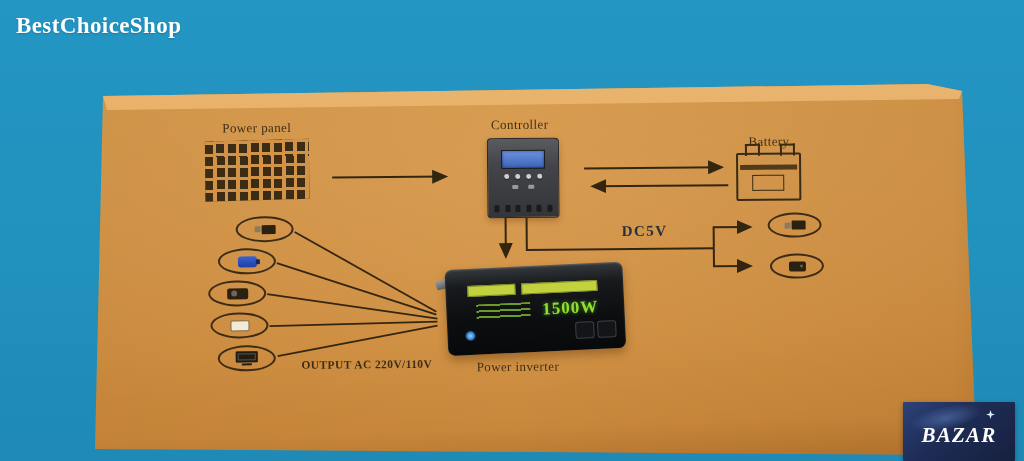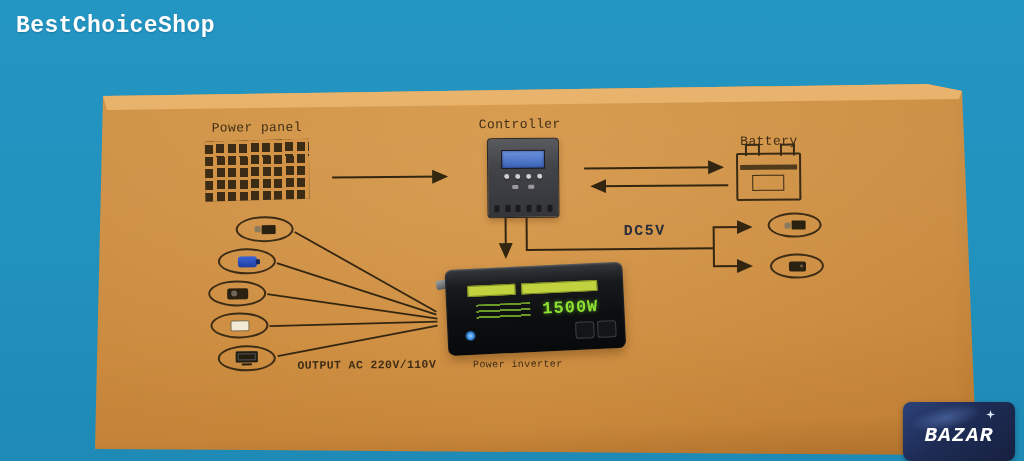--- a/index.html
+++ b/index.html
@@ -1,19 +1,19 @@
 <!DOCTYPE html>
 <html><head>
 <meta charset="utf-8">
 <style>
   html,body{margin:0;padding:0;background:#0e607f;}
   .scene{
     position:relative;width:1024px;height:461px;overflow:hidden;
     background:linear-gradient(180deg,#2496c3 0%,#2191bd 55%,#1e8ab5 100%);
-    font-family:Liberation Mono, monospace;
+    font-family:Liberation Serif, serif;
   }
   
   .watermark{
     position:absolute;left:16px;top:13px;color:#ffffff;font-size:23px;
     font-weight:700;letter-spacing:.4px;text-shadow:0 1px 2px rgba(0,40,60,.25);
   }
   
   .box{
     position:absolute;inset:0;
     clip-path:polygon(103px 96px,927px 84px,962px 91px,976px 443px,960px 455px,95px 449px);
@@ -29,21 +29,21 @@
   }
   
   .diagram{position:absolute;inset:0;transform:rotate(-0.5deg);transform-origin:515px 270px;}
   .wires{position:absolute;left:0;top:0;}
   .lbl{position:absolute;transform:translateX(-50%);color:#3f2e16;font-size:13px;letter-spacing:.4px;white-space:nowrap;}
   .solar-lbl{left:258px;top:118px;}
   .ctrl-lbl{left:521px;top:117px;}
   .batt-lbl{left:770px;top:119px;margin-top:17px;}
   .dc-lbl{left:645px;top:224px;font-size:15px;font-weight:700;color:#2a2f3a;letter-spacing:1.5px;}
   .out-lbl{left:366px;top:357px;font-size:11.5px;font-weight:700;}
-  .inv-lbl{left:517px;top:359px;font-size:10px;}
+  .inv-lbl{left:517px;top:359px;font-size:13px;}
 
   
   .solar{
     position:absolute;left:206px;top:138px;width:104px;height:60px;
     transform:skewY(-1.2deg);
     background:
       repeating-linear-gradient(90deg, transparent 0 8px, #d29346 8px 11.5px),
       repeating-linear-gradient(0deg, transparent 0 9px, #d29346 9px 12px),
       #3c2c16;
   }
@@ -109,21 +109,21 @@
   .inv-marks{position:absolute;left:30px;top:36px;width:54px;height:16px;opacity:.85;
     background:repeating-linear-gradient(180deg,#7db32a 0 2px,transparent 2px 6px);}
   .inv-power{position:absolute;left:96px;top:34px;color:#8fe031;font-size:17px;font-weight:700;
     letter-spacing:1px;text-shadow:0 0 4px rgba(120,230,40,.6);}
   .inv-socket{position:absolute;top:58px;width:17px;height:15px;background:#141518;border:1px solid #3c4046;border-radius:3px;}
   .inv-socket.s1{left:128px;} .inv-socket.s2{left:150px;}
   .inv-glow{position:absolute;left:18px;top:62px;width:10px;height:10px;border-radius:50%;
     background:radial-gradient(circle,#9ed4ff 0%,#2a7fd4 55%,rgba(42,127,212,0) 80%);filter:blur(.4px);}
 
   
-  .badge{position:absolute;left:903px;top:402px;width:112px;height:59px;border-radius:8px;
+  .badge{position:absolute;left:903px;top:402px;width:112px;height:59px;border-radius:1px;
     background:linear-gradient(140deg,#2c4279 0%,#1e2c55 45%,#16203f 100%);
     box-shadow:0 2px 5px rgba(0,30,50,.4);}
   .badge-swoosh{position:absolute;left:6px;top:4px;width:74px;height:24px;border-radius:50%;
     background:radial-gradient(ellipse,rgba(120,160,230,.38),rgba(120,160,230,0) 70%);transform:rotate(-12deg);}
   .badge-spark{position:absolute;right:20px;top:8px;width:9px;height:9px;background:#dfe8ff;
     clip-path:polygon(50% 0,62% 38%,100% 50%,62% 62%,50% 100%,38% 62%,0 50%,38% 38%);}
   .badge-text{position:absolute;left:50%;top:56%;transform:translate(-50%,-50%);
     color:#ffffff;font-weight:800;font-style:italic;font-size:21px;letter-spacing:1.2px;}
 </style>
 </head>

